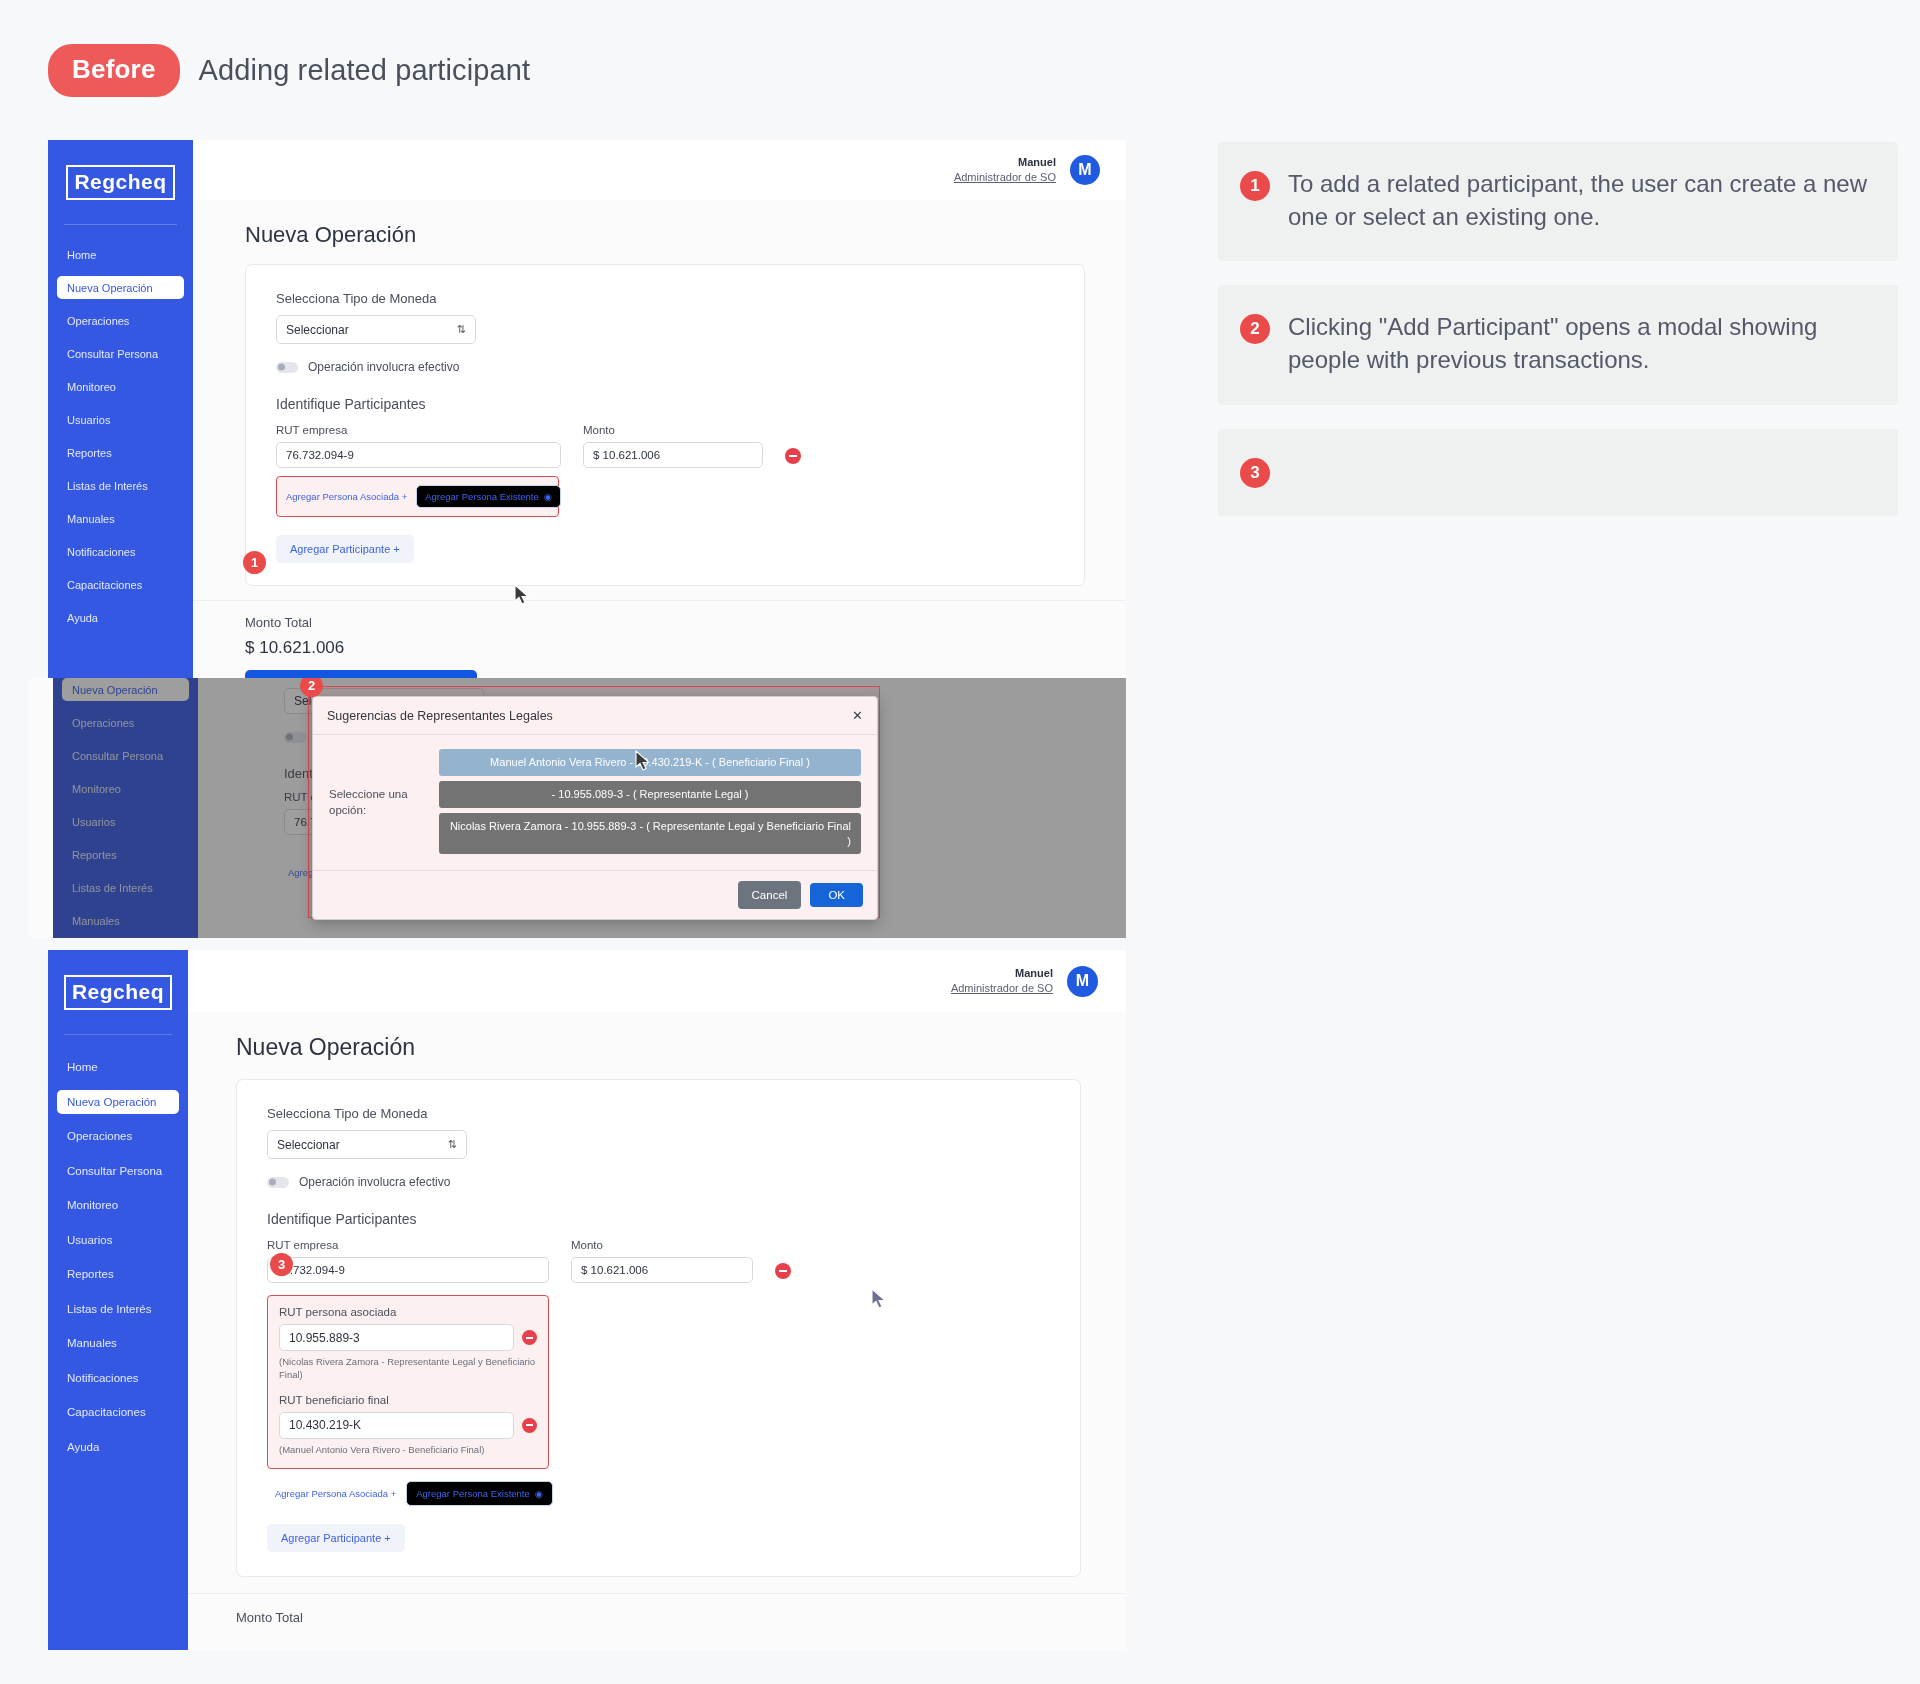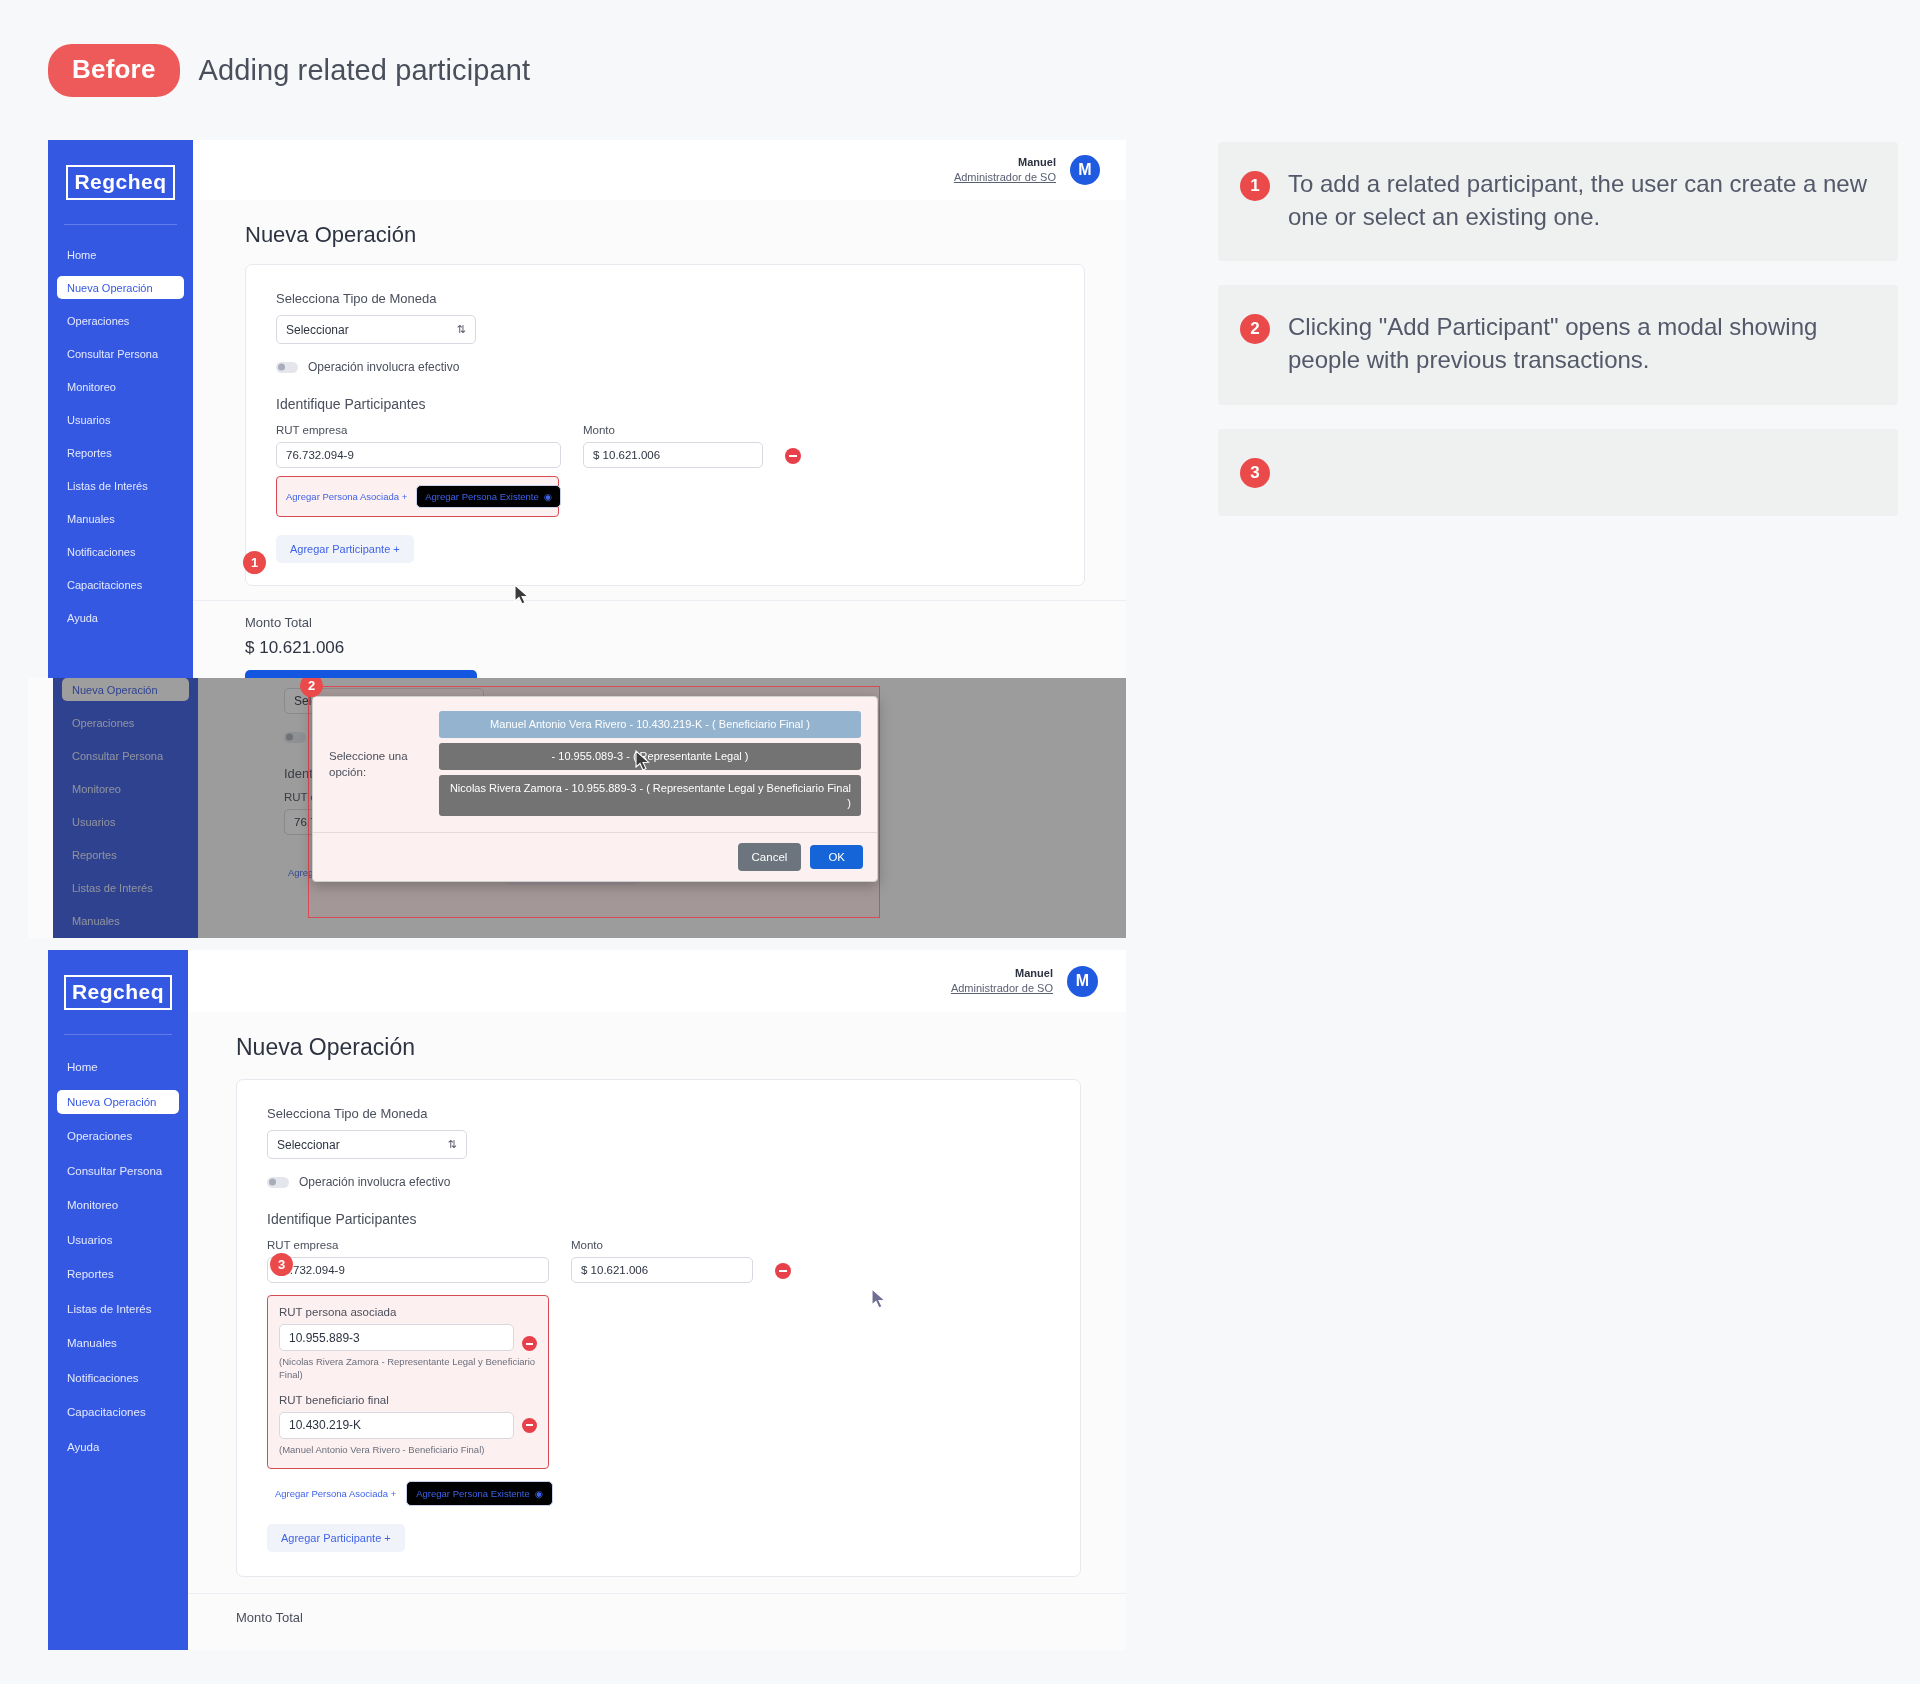--- a/index.html
+++ b/index.html
@@ -326,20 +326,24 @@
     <div class="input-box" style="width:250px; height:26px; padding:0 9px; margin:6px 0 0 86px; font-size:11.5px;">76.732.094-9</div>
     <span class="link-btn" style="font-size:9.5px; display:inline-block; margin:10px 0 0 90px;">Agregar Persona Asociada  +</span>
     <span class="chip-btn" style="font-size:11px; padding:7px 13px; margin:24px 0 0 90px;">Agregar Participante  +</span>
   </div>
 
   <div class="dim" style="left:25px; top:0; right:0; bottom:0;"></div>
 
   <div class="highlight-box" style="position:absolute; left:280px; top:8px; width:572px; height:232px; z-index:25; border-radius:0;"></div>
 
   <div class="modal" style="left:284px; top:18px; width:566px; z-index:26;">
+    <div class="modal-head" style="padding:11px 14px; font-size:12.5px;">
+      <span>Sugerencias de Representantes Legales</span>
+      <span style="font-size:13px; color:#3a3f4a; cursor:pointer;">✕</span>
+    </div>
     <div style="display:flex; gap:14px; padding:14px 16px 16px 16px;">
       <div class="field-label" style="font-size:11.5px; width:96px; flex:none; align-self:center; line-height:1.4;">Seleccione una opción:</div>
       <div id="modalOpts" style="flex:1; display:flex; flex-direction:column; gap:5px;">
           <div class="modal-opt hover" style="font-size: 11px; padding: 6px 10px; line-height: 1.35;">Manuel Antonio Vera Rivero - 10.430.219-K - ( Beneficiario Final )</div>
           <div class="modal-opt" style="font-size: 11px; padding: 6px 10px; line-height: 1.35;">- 10.955.089-3 - ( Representante Legal )</div>
           <div class="modal-opt" style="font-size: 11px; padding: 6px 10px; line-height: 1.35; text-align: right;">Nicolas Rivera Zamora - 10.955.889-3 - ( Representante Legal y Beneficiario Final )</div>
         </div>
     </div>
     <div class="modal-foot" style="padding:10px 14px; gap:9px;">
       <span class="btn-cancel" style="font-size:11.5px; padding:8px 14px;">Cancel</span>
@@ -436,21 +440,21 @@
           <div class="field-label" style="font-size:11.5px;">Monto</div>
           <div class="input-box" style="height:26px; padding:0 9px; margin-top:6px; font-size:11.5px;">$   10.621.006</div>
         </div>
         <div class="minus-btn" style="width:16px;height:16px;margin-top:24px;">
           <span style="width:8px;height:2px;"></span>
         </div>
       </div>
 
       <div class="highlight-box" style="width:282px; margin-top:12px; padding:10px 11px 12px 11px;">
         <div class="field-label" style="font-size:11.5px;">RUT persona asociada</div>
-        <div style="display:flex; align-items:flex-end; gap:8px; margin-top:6px;">
+        <div style="display:flex; align-items:center; gap:8px; margin-top:6px;">
           <div class="input-box" style="flex:1; height:27px; padding:0 9px; font-size:12px;">10.955.889-3</div>
           <div class="minus-btn" style="width:15px;height:15px;">
             <span style="width:7px;height:2px;"></span>
           </div>
         </div>
         <div style="font-size:9.5px; color:#6a6f7d; margin-top:5px; line-height:1.35;">(Nicolas Rivera Zamora - Representante Legal y Beneficiario Final)</div>
 
         <div class="field-label" style="font-size:11.5px; margin-top:12px;">RUT beneficiario final</div>
         <div style="display:flex; align-items:center; gap:8px; margin-top:6px;">
           <div class="input-box" style="flex:1; height:27px; padding:0 9px; font-size:12px;">10.430.219-K</div>

